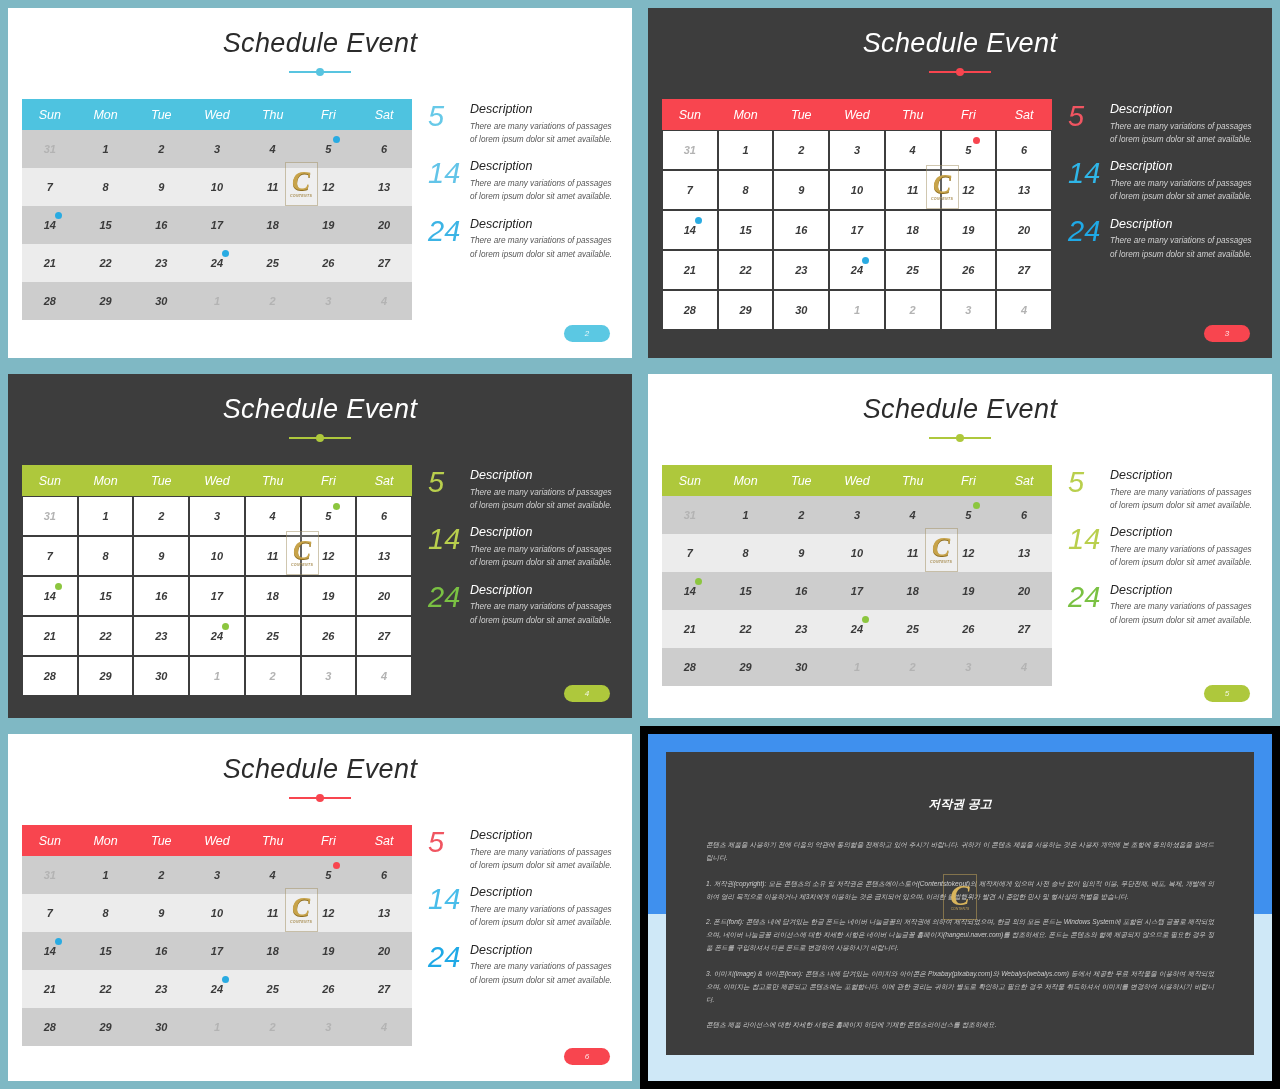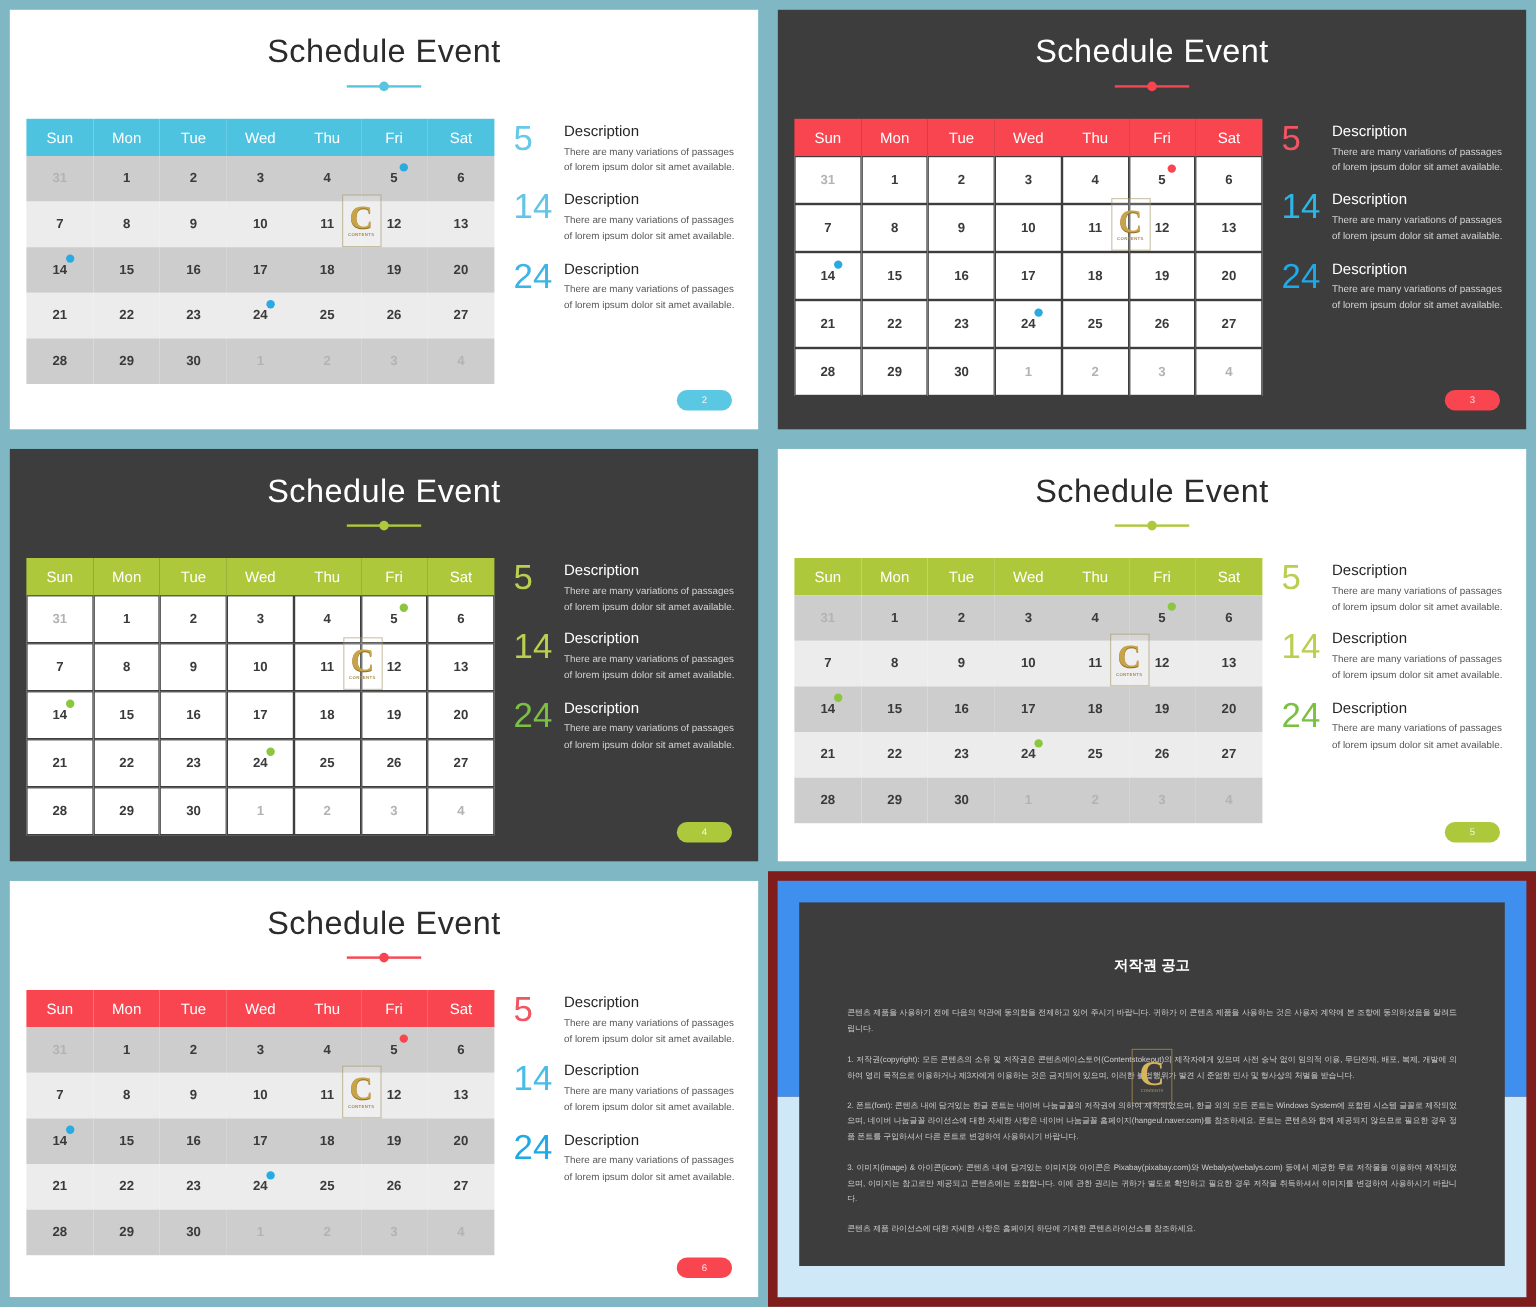--- a/index.html
+++ b/index.html
@@ -6,21 +6,21 @@
   body{
     width:1280px;height:1089px;
     background:#7fb8c4;
     font-family:"Liberation Sans","DejaVu Sans",sans-serif;
     overflow:hidden;
   }
   .grid{
     display:grid;
     grid-template-columns:640px 640px;
     grid-template-rows:366px 360px 363px;
-    width:1117px;height:1089px;
+    width:1117px;height:1089px;font-style:italic;
   }
 
   
   .slide{position:relative;box-sizing:border-box;border:8px solid #7fb8c4;overflow:hidden;}
   .slide .inner{position:relative;width:100%;height:100%;box-sizing:border-box;}
   .inner.light{background:#ffffff;}
   .inner.dark{background:#3d3d3d;}
 
   
   .title{
@@ -98,21 +98,21 @@
 
   
   .page-badge{
     position:absolute;right:22px;bottom:16px;
     width:46px;height:17px;border-radius:9px;
     display:flex;align-items:center;justify-content:center;
     font-size:8px;color:rgba(255,255,255,.85);
   }
 
   
-  .copy-slide{position:relative;box-sizing:border-box;overflow:hidden;background:#7f1d1d;}
+  .copy-slide{position:relative;box-sizing:border-box;overflow:hidden;background:#000000;}
   .copy-slide .bluetop{position:absolute;left:8px;top:8px;right:8px;height:180px;background:#3f90ee;}
   .copy-slide .bluebottom{position:absolute;left:8px;top:188px;right:8px;bottom:8px;background:#cfe8f7;}
   .copy-box{
     position:absolute;left:26px;top:26px;right:26px;bottom:34px;
     background:#3d3d3d;padding:22px 40px 10px;box-sizing:border-box;
     z-index:3;
   }
   .copy-title{text-align:center;color:#ffffff;font-size:12px;font-weight:bold;margin:22px 0 26px;}
   .copy-p{color:#cfcfcf;font-size:6.6px;line-height:1.95;margin:0 0 13px;text-align:justify;}
   .copy-logo{

